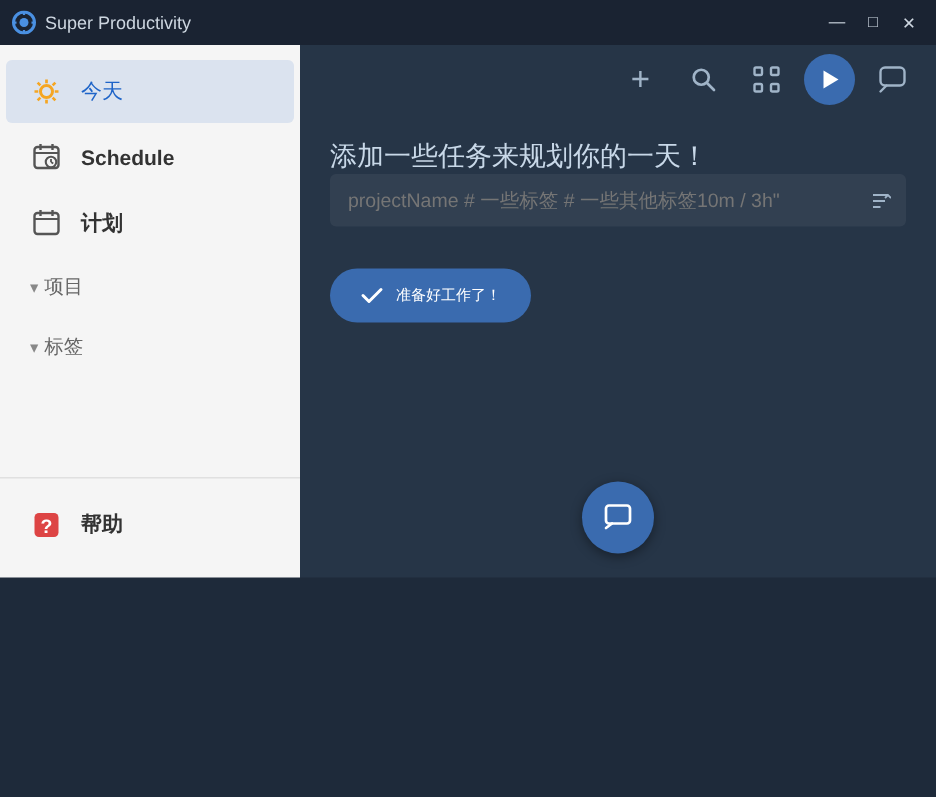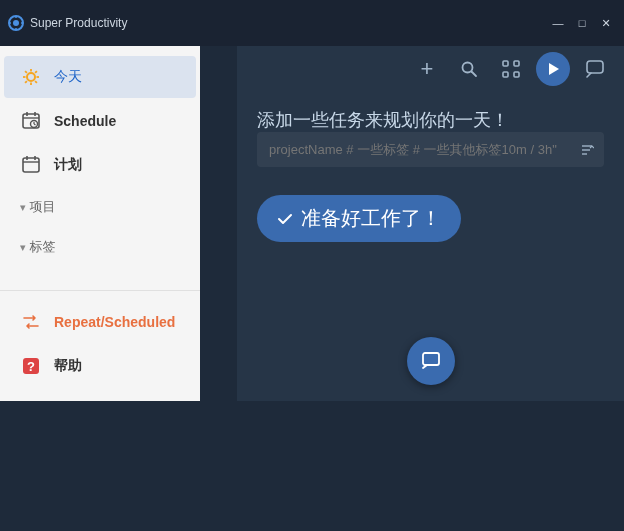--- a/index.html
+++ b/index.html
@@ -9,21 +9,21 @@
       font-family: 'Segoe UI', Arial, sans-serif;
       overflow: hidden;
       background: #1e2a3a;
     }
 
     
     .titlebar {
       display: flex;
       align-items: center;
       background: #1a2332;
-      height: 46px;
+      height: 30px;
       padding: 0 8px;
       user-select: none;
     }
     .titlebar-icon {
       width: 16px;
       height: 16px;
       margin-right: 6px;
       display: flex;
       align-items: center;
       justify-content: center;
@@ -46,21 +46,20 @@
       font-size: 11px;
       color: #cdd6e0;
       cursor: pointer;
       border-radius: 2px;
     }
 
     
     .app-container {
       display: flex;
       height: 355px;
-      gap: 37px;
     }
 
     
     .sidebar {
       width: 200px;
       background: #f5f5f5;
       display: flex;
       flex-direction: column;
       flex-shrink: 0;
     }
@@ -185,21 +184,21 @@
     
     .ready-btn {
       display: inline-flex;
       align-items: center;
       gap: 8px;
       background: #3a6baf;
       color: white;
       border: none;
       border-radius: 24px;
       padding: 10px 20px;
-      font-size: 20px;
+      font-size: 10px;
       cursor: pointer;
       margin-top: 8px;
     }
 
     
     .fab {
       position: absolute;
       bottom: 16px;
       left: 50%;
       transform: translateX(-50%);
@@ -297,29 +296,20 @@
 
       <div class="section-header">
         <span style="font-size:11px; color:#888;">▾</span>
         <span>标签</span>
       </div>
 
     </div>
 
     <div class="sidebar-bottom">
 
-      <div class="nav-item">
-        <div class="icon">
-          <svg width="20" height="20" viewBox="0 0 20 20">
-            <path d="M3 6h11l-2-2m0 4l2-2" fill="none" stroke="#e87040" stroke-width="1.6" stroke-linecap="round" stroke-linejoin="round"></path>
-            <path d="M17 14H6l2 2m0-4l-2 2" fill="none" stroke="#e87040" stroke-width="1.6" stroke-linecap="round" stroke-linejoin="round"></path>
-          </svg>
-        </div>
-        <span class="label" style="color:#e87040;">Repeat/Scheduled</span>
-      </div>
 
       <div class="nav-item">
         <div class="icon">
           <svg width="20" height="20" viewBox="0 0 20 20">
             <rect x="2" y="2" width="16" height="16" rx="3" fill="#d44"></rect>
             <text x="10" y="15" text-anchor="middle" font-size="13" font-weight="bold" fill="white">?</text>
           </svg>
         </div>
         <span class="label">帮助</span>
       </div>

